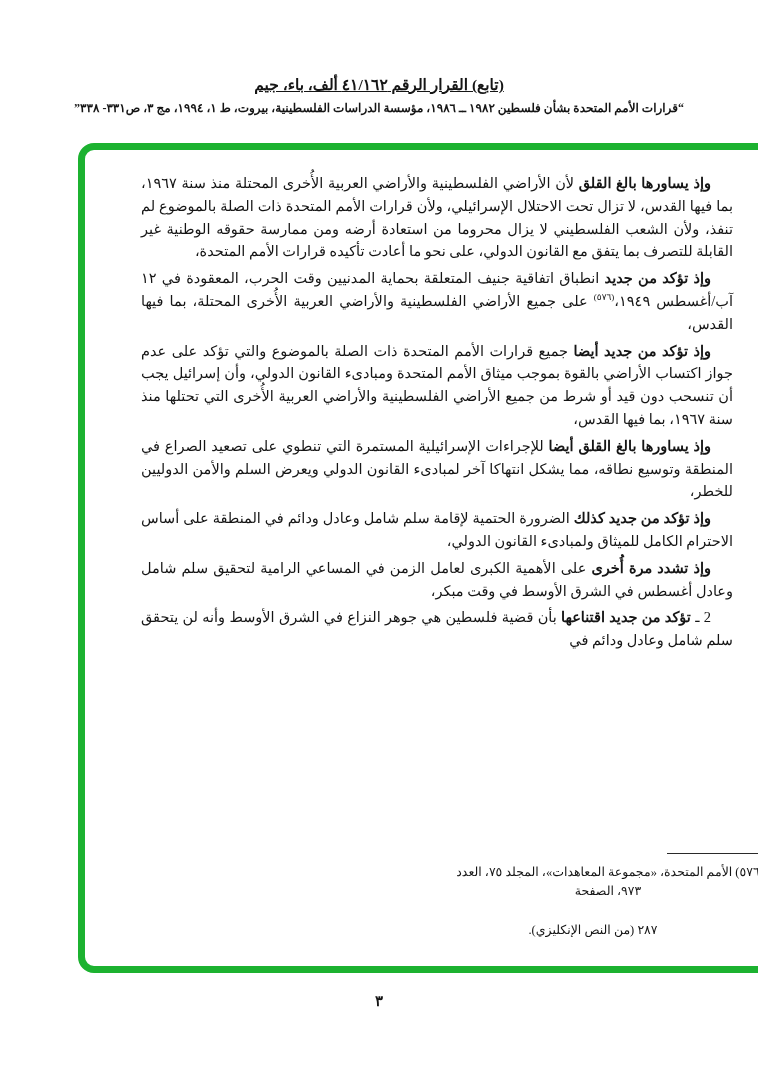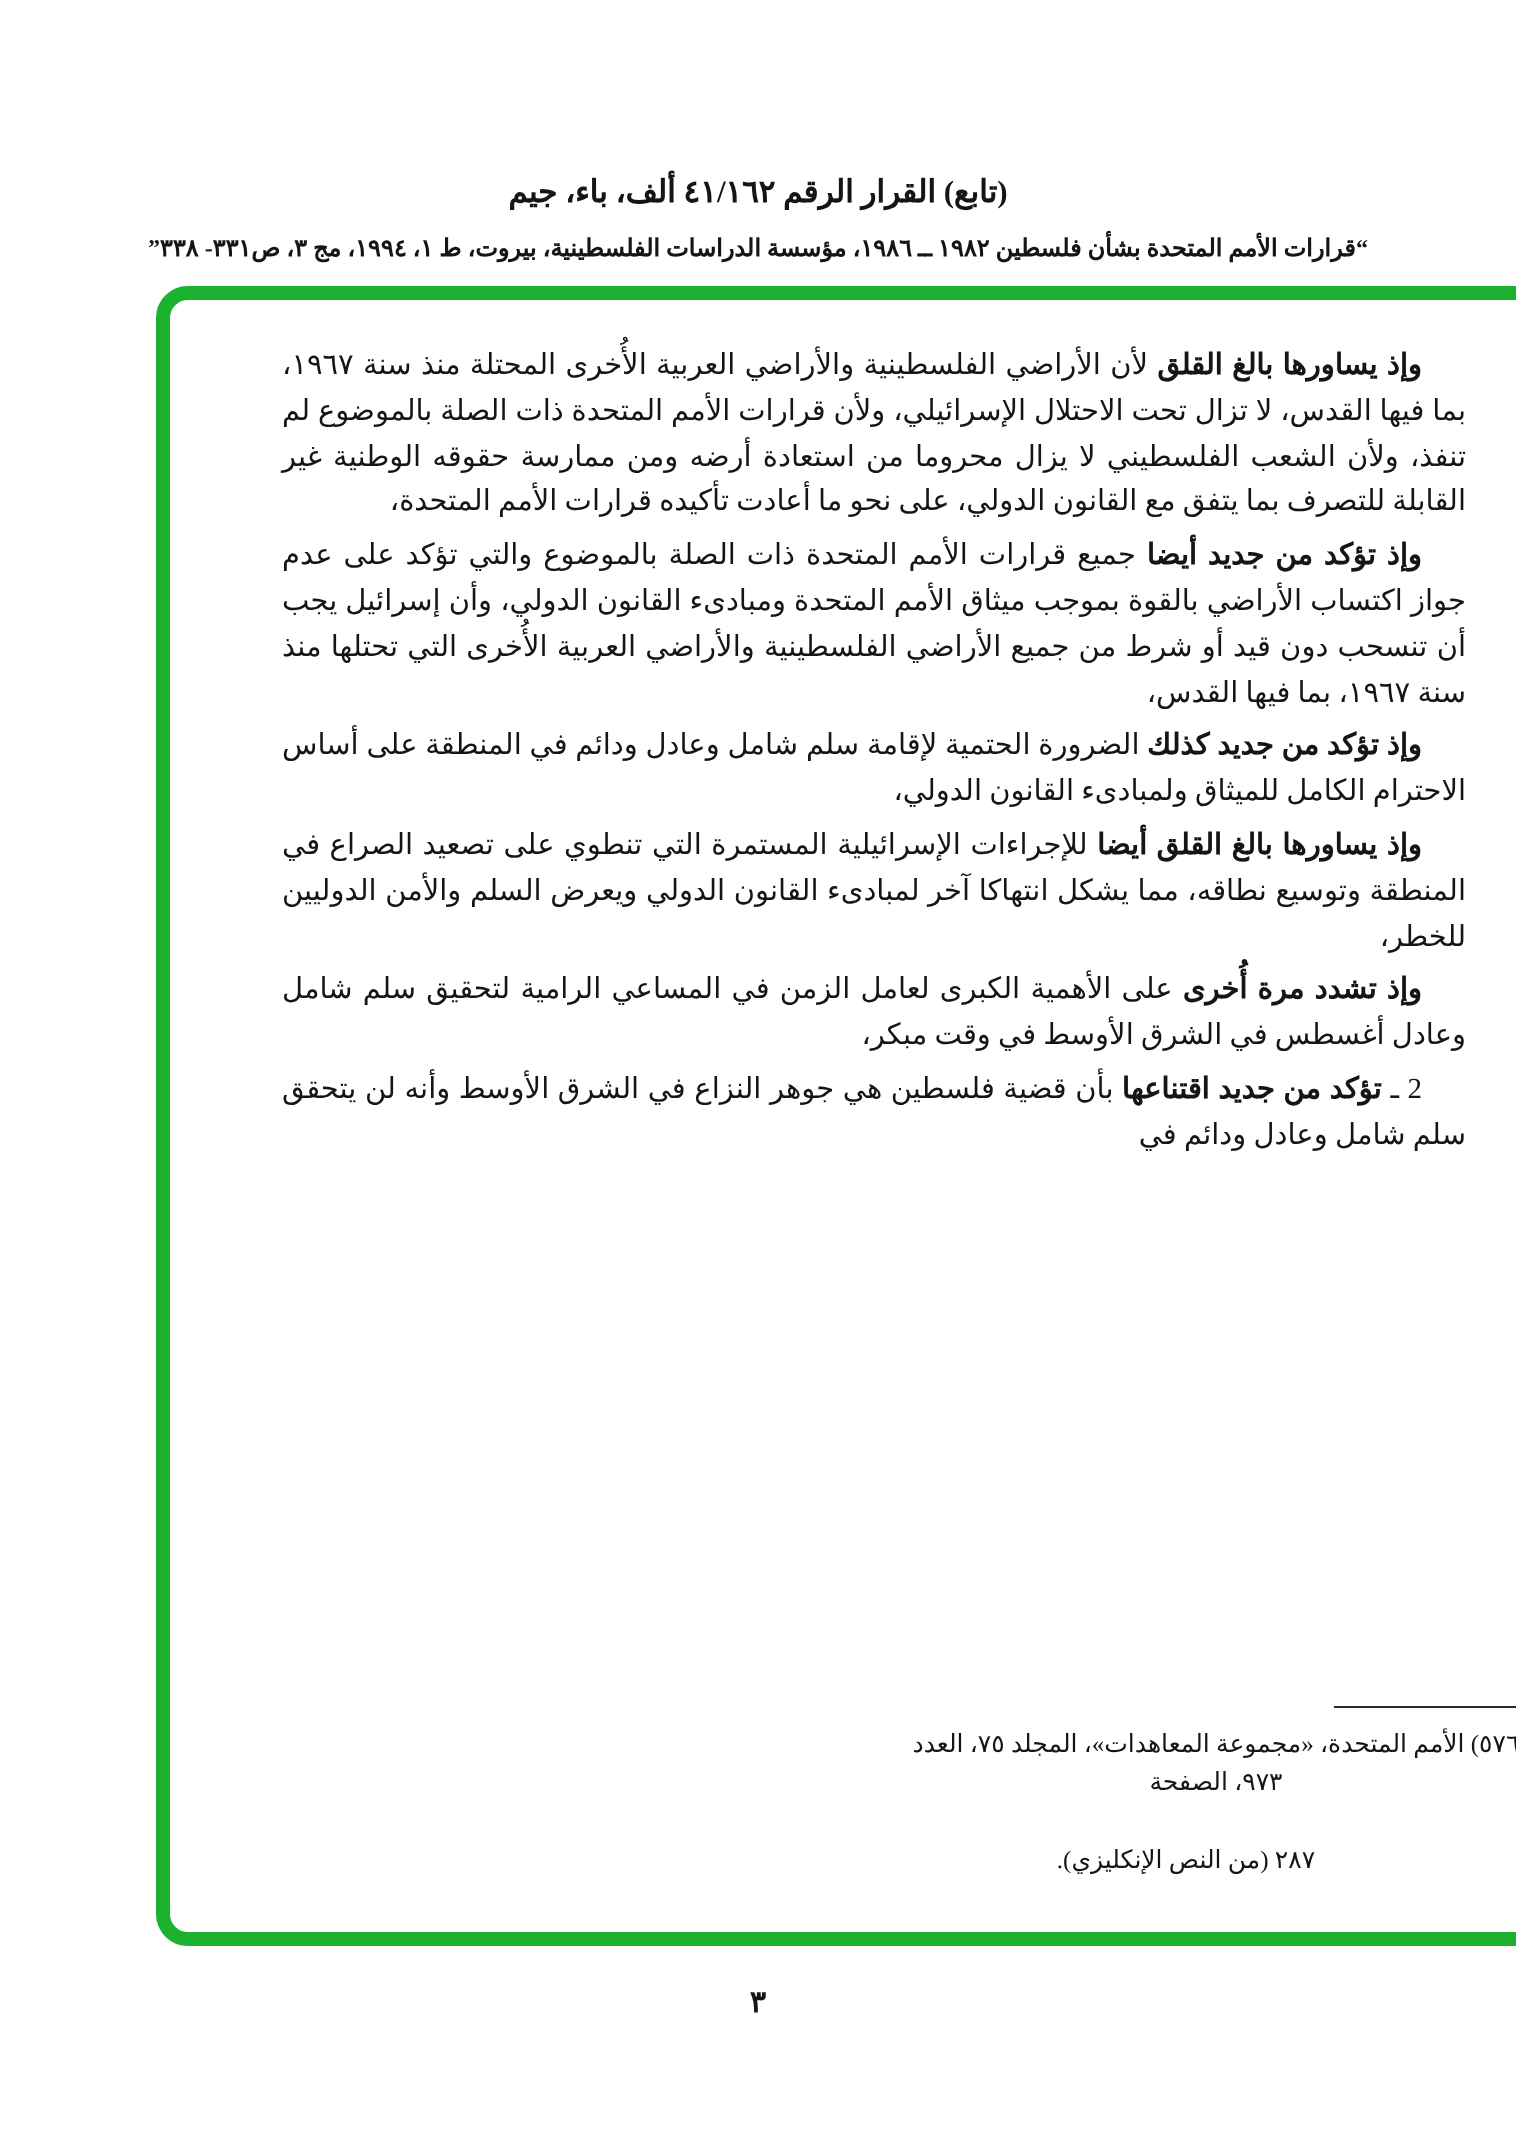--- a/index.html
+++ b/index.html
@@ -2,21 +2,21 @@
 <html lang="ar"><head>
 <meta charset="utf-8">
 <style>
   html,body{margin:0;padding:0;}
   body{
     width:758px;height:1078px;background:#ffffff;position:relative;
     font-family:"Liberation Serif","DejaVu Serif",serif;color:#151515;
     overflow:hidden;
   }
   .page-header{position:absolute;top:76px;left:0;right:0;text-align:center;direction:rtl;}
-  .doc-title{font-size:15.5px;font-weight:bold;margin:11px;letter-spacing:0.2px;}
+  .doc-title{font-size:15.5px;font-weight:bold;margin:0;letter-spacing:0.2px;text-decoration:underline;}
   .doc-citation{font-size:12px;font-weight:bold;margin-top:7px;white-space:nowrap;}
   .green-box{
     position:absolute;left:78px;top:143px;width:724px;height:830px;
     box-sizing:border-box;border:7px solid #1CB230;border-radius:16px;
   }
   .body-text{
     margin:22px 62px 0 56px;direction:rtl;text-align:justify;
     font-size:14.5px;line-height:22.8px;
   }
   .body-text p{margin:0 0 4px 0;text-indent:22px;}
@@ -39,23 +39,24 @@
 
 <header class="page-header">
   <h1 class="doc-title">(تابع) القرار الرقم ٤١/١٦٢ ألف، باء، جيم</h1>
   <div class="doc-citation">“قرارات الأمم المتحدة بشأن فلسطين ١٩٨٢ ــ ١٩٨٦، مؤسسة الدراسات الفلسطينية، بيروت، ط ١، ١٩٩٤، مج ٣، ص٣٣١- ٣٣٨”</div>
 </header>
 
 <div class="green-box" style="border-color: rgb(28, 178, 48);">
   <div class="body-text">
 
   <p><span class="seg-bold">وإذ يساورها بالغ القلق</span><span> لأن الأراضي الفلسطينية والأراضي العربية الأُخرى المحتلة منذ سنة ١٩٦٧، بما فيها القدس، لا تزال تحت الاحتلال الإسرائيلي، ولأن قرارات الأمم المتحدة ذات الصلة بالموضوع لم تنفذ، ولأن الشعب الفلسطيني لا يزال محروما من استعادة أرضه ومن ممارسة حقوقه الوطنية غير القابلة للتصرف بما يتفق مع القانون الدولي، على نحو ما أعادت تأكيده قرارات الأمم المتحدة،</span></p>
+      <p><span class="seg-bold">وإذ تؤكد من جديد</span><span> انطباق اتفاقية جنيف المتعلقة بحماية المدنيين وقت الحرب، المعقودة في ١٢ آب/أغسطس ١٩٤٩،</span><sup class="fn-ref">(٥٧٦)</sup><span> على جميع الأراضي الفلسطينية والأراضي العربية الأُخرى المحتلة، بما فيها القدس،</span></p>
       <p><span class="seg-bold">وإذ تؤكد من جديد أيضا</span><span> جميع قرارات الأمم المتحدة ذات الصلة بالموضوع والتي تؤكد على عدم جواز اكتساب الأراضي بالقوة بموجب ميثاق الأمم المتحدة ومبادىء القانون الدولي، وأن إسرائيل يجب أن تنسحب دون قيد أو شرط من جميع الأراضي الفلسطينية والأراضي العربية الأُخرى التي تحتلها منذ سنة ١٩٦٧، بما فيها القدس،</span></p>
+      <p><span class="seg-bold">وإذ يساورها بالغ القلق أيضا</span><span> للإجراءات الإسرائيلية المستمرة التي تنطوي على تصعيد الصراع في المنطقة وتوسيع نطاقه، مما يشكل انتهاكا آخر لمبادىء القانون الدولي ويعرض السلم والأمن الدوليين للخطر،</span></p>
       <p><span class="seg-bold">وإذ تؤكد من جديد كذلك</span><span> الضرورة الحتمية لإقامة سلم شامل وعادل ودائم في المنطقة على أساس الاحترام الكامل للميثاق ولمبادىء القانون الدولي،</span></p>
-      <p><span class="seg-bold">وإذ يساورها بالغ القلق أيضا</span><span> للإجراءات الإسرائيلية المستمرة التي تنطوي على تصعيد الصراع في المنطقة وتوسيع نطاقه، مما يشكل انتهاكا آخر لمبادىء القانون الدولي ويعرض السلم والأمن الدوليين للخطر،</span></p>
       <p><span class="seg-bold">وإذ تشدد مرة أُخرى</span><span> على الأهمية الكبرى لعامل الزمن في المساعي الرامية لتحقيق سلم شامل وعادل أغسطس في الشرق الأوسط في وقت مبكر،</span></p>
       <p><span>2 ـ </span><span class="seg-bold">تؤكد من جديد اقتناعها</span><span> بأن قضية فلسطين هي جوهر النزاع في الشرق الأوسط وأنه لن يتحقق سلم شامل وعادل ودائم في</span></p>
     </div>
   <div class="footnote-area">
     <div class="footnote-rule"></div>
     <span class="fn-line">٥٧٦) الأمم المتحدة، «مجموعة المعاهدات»، المجلد ٧٥، العدد ٩٧٣، الصفحة</span>
     <span class="fn-line indent2">٢٨٧ (من النص الإنكليزي).</span>
   </div>
 </div>
 

